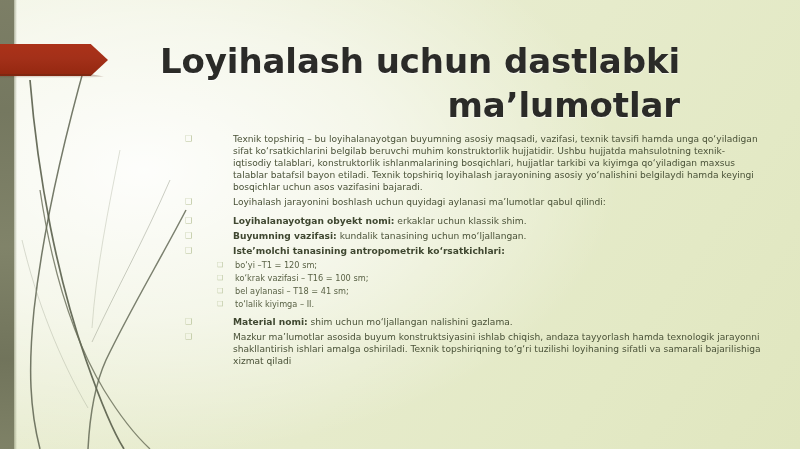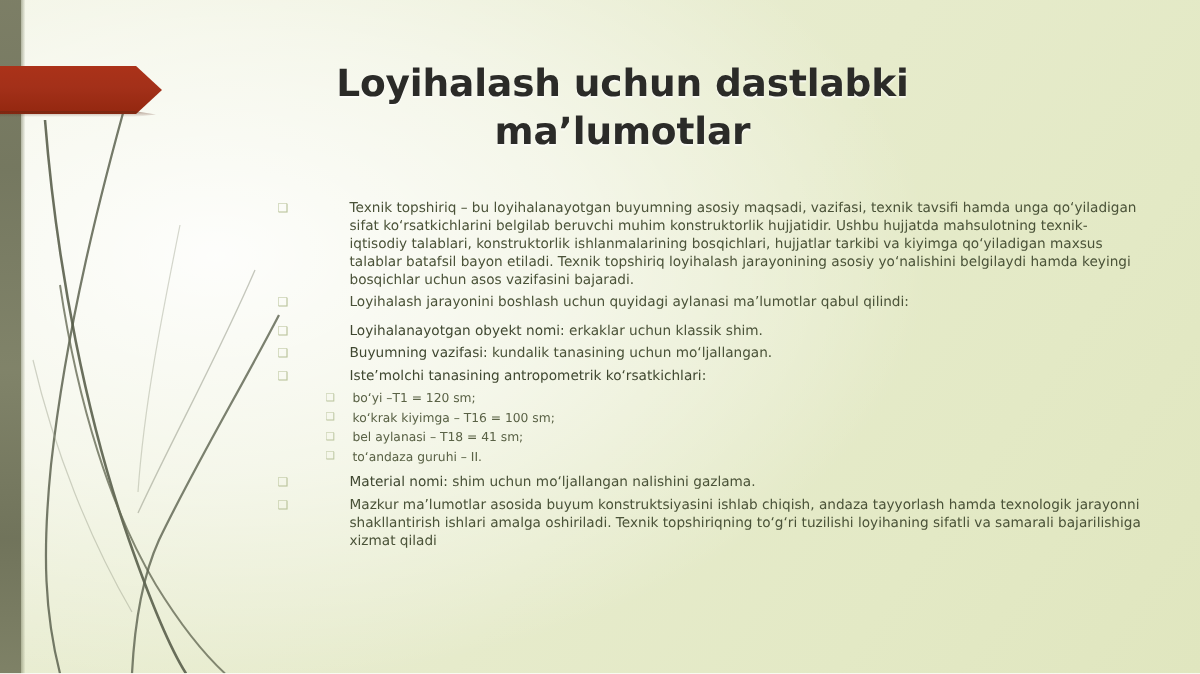--- a/index.html
+++ b/index.html
@@ -65,22 +65,22 @@
     background: linear-gradient(180deg, rgba(90,40,20,.45), rgba(90,40,20,0));
     clip-path: polygon(0% 0%, 86% 0%, 100% 60%, 86% 100%, 0% 100%);
   }
 
   
   #title {
     position: absolute;
     left: 150px;
     top: 40px;
     width: 530px;
-    text-align: center;
-    font-size: 25px;
+    text-align: right;
+    font-size: 34px;
     font-weight: bold;
     line-height: 1.28;
     color: #2b2b28;
     letter-spacing: -0.1px;
     text-shadow: 0 1px 1px rgba(255,255,255,.7);
   }
 
   
   #body-block {
     position: absolute;
@@ -100,21 +100,21 @@
   .li > .bul {
     position: absolute;
     left: 2px;
     top: 1px;
     width: 7px;
     color: #b9c39a;
     font-size: 8px;
     line-height: 1.3;
   }
   .li .txt { display: block; margin-left: 32px; }
-  .li b { font-weight: normal; color: #3f4730; }
+  .li b { font-weight: bold; color: #3f4730; }
 
   .sub {
     position: relative;
     padding-left: 52px;
     margin-bottom: 2px;
     font-size: 8.2px;
     line-height: 1.35;
     color: #5a6246;
   }
   .sub > .bul {
@@ -178,29 +178,29 @@
       <span class="bul">❑</span>
       <span class="txt"><b>Iste’molchi tanasining antropometrik ko‘rsatkichlari:</b></span>
     </div>
 
     <div class="sub">
       <span class="bul">❑</span>
       <span>bo‘yi –T1 = 120 sm;</span>
     </div>
     <div class="sub">
       <span class="bul">❑</span>
-      <span>ko‘krak kiyimga – T16 = 100 sm;</span>
+      <span>ko‘krak vazifasi – T16 = 100 sm;</span>
     </div>
     <div class="sub">
       <span class="bul">❑</span>
       <span>bel aylanasi – T18 = 41 sm;</span>
     </div>
     <div class="sub">
       <span class="bul">❑</span>
-      <span>to‘andaza guruhi – II.</span>
+      <span>to‘lalik kiyimga – II.</span>
     </div>
 
     <div class="li gap-para">
       <span class="bul">❑</span>
       <span class="txt"><b>Material nomi:</b><span> shim uchun mo‘ljallangan nalishini gazlama.</span></span>
     </div>
 
     <div class="li">
       <span class="bul">❑</span>
       <span class="txt">Mazkur ma’lumotlar asosida buyum konstruktsiyasini ishlab chiqish, andaza tayyorlash hamda texnologik jarayonni shakllantirish ishlari amalga oshiriladi. Texnik topshiriqning to‘g‘ri tuzilishi loyihaning sifatli va samarali bajarilishiga xizmat qiladi</span>

